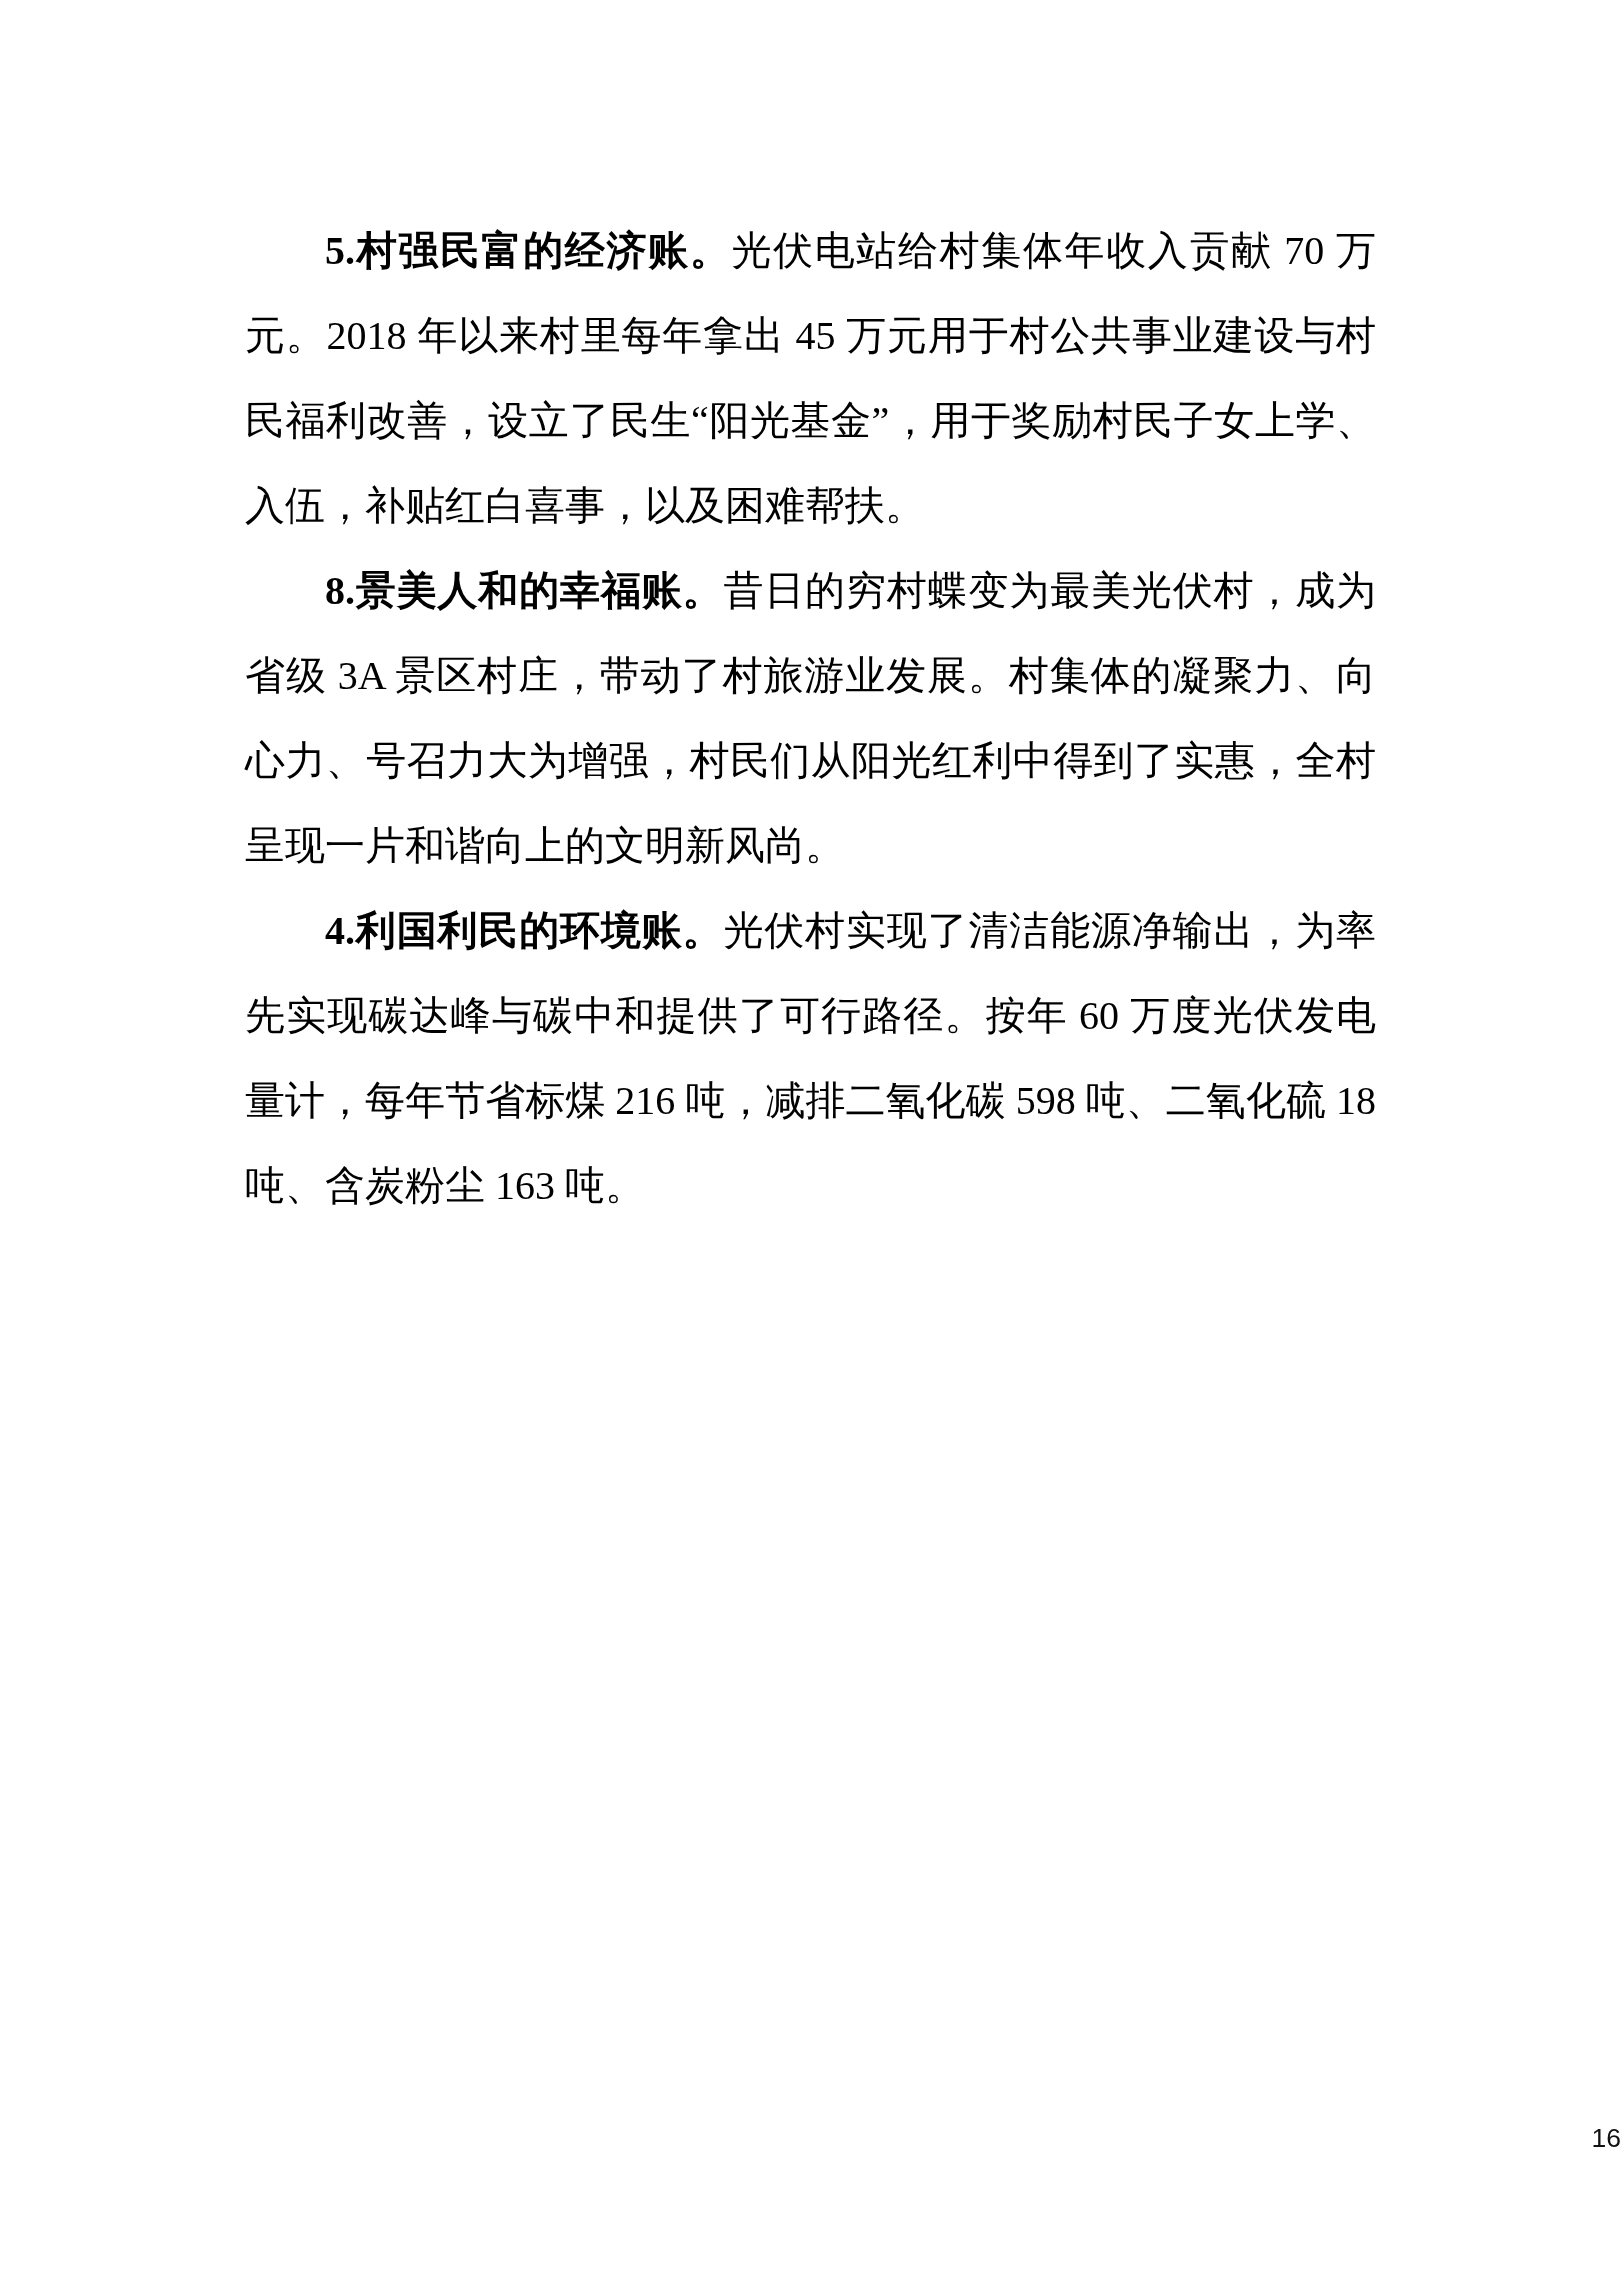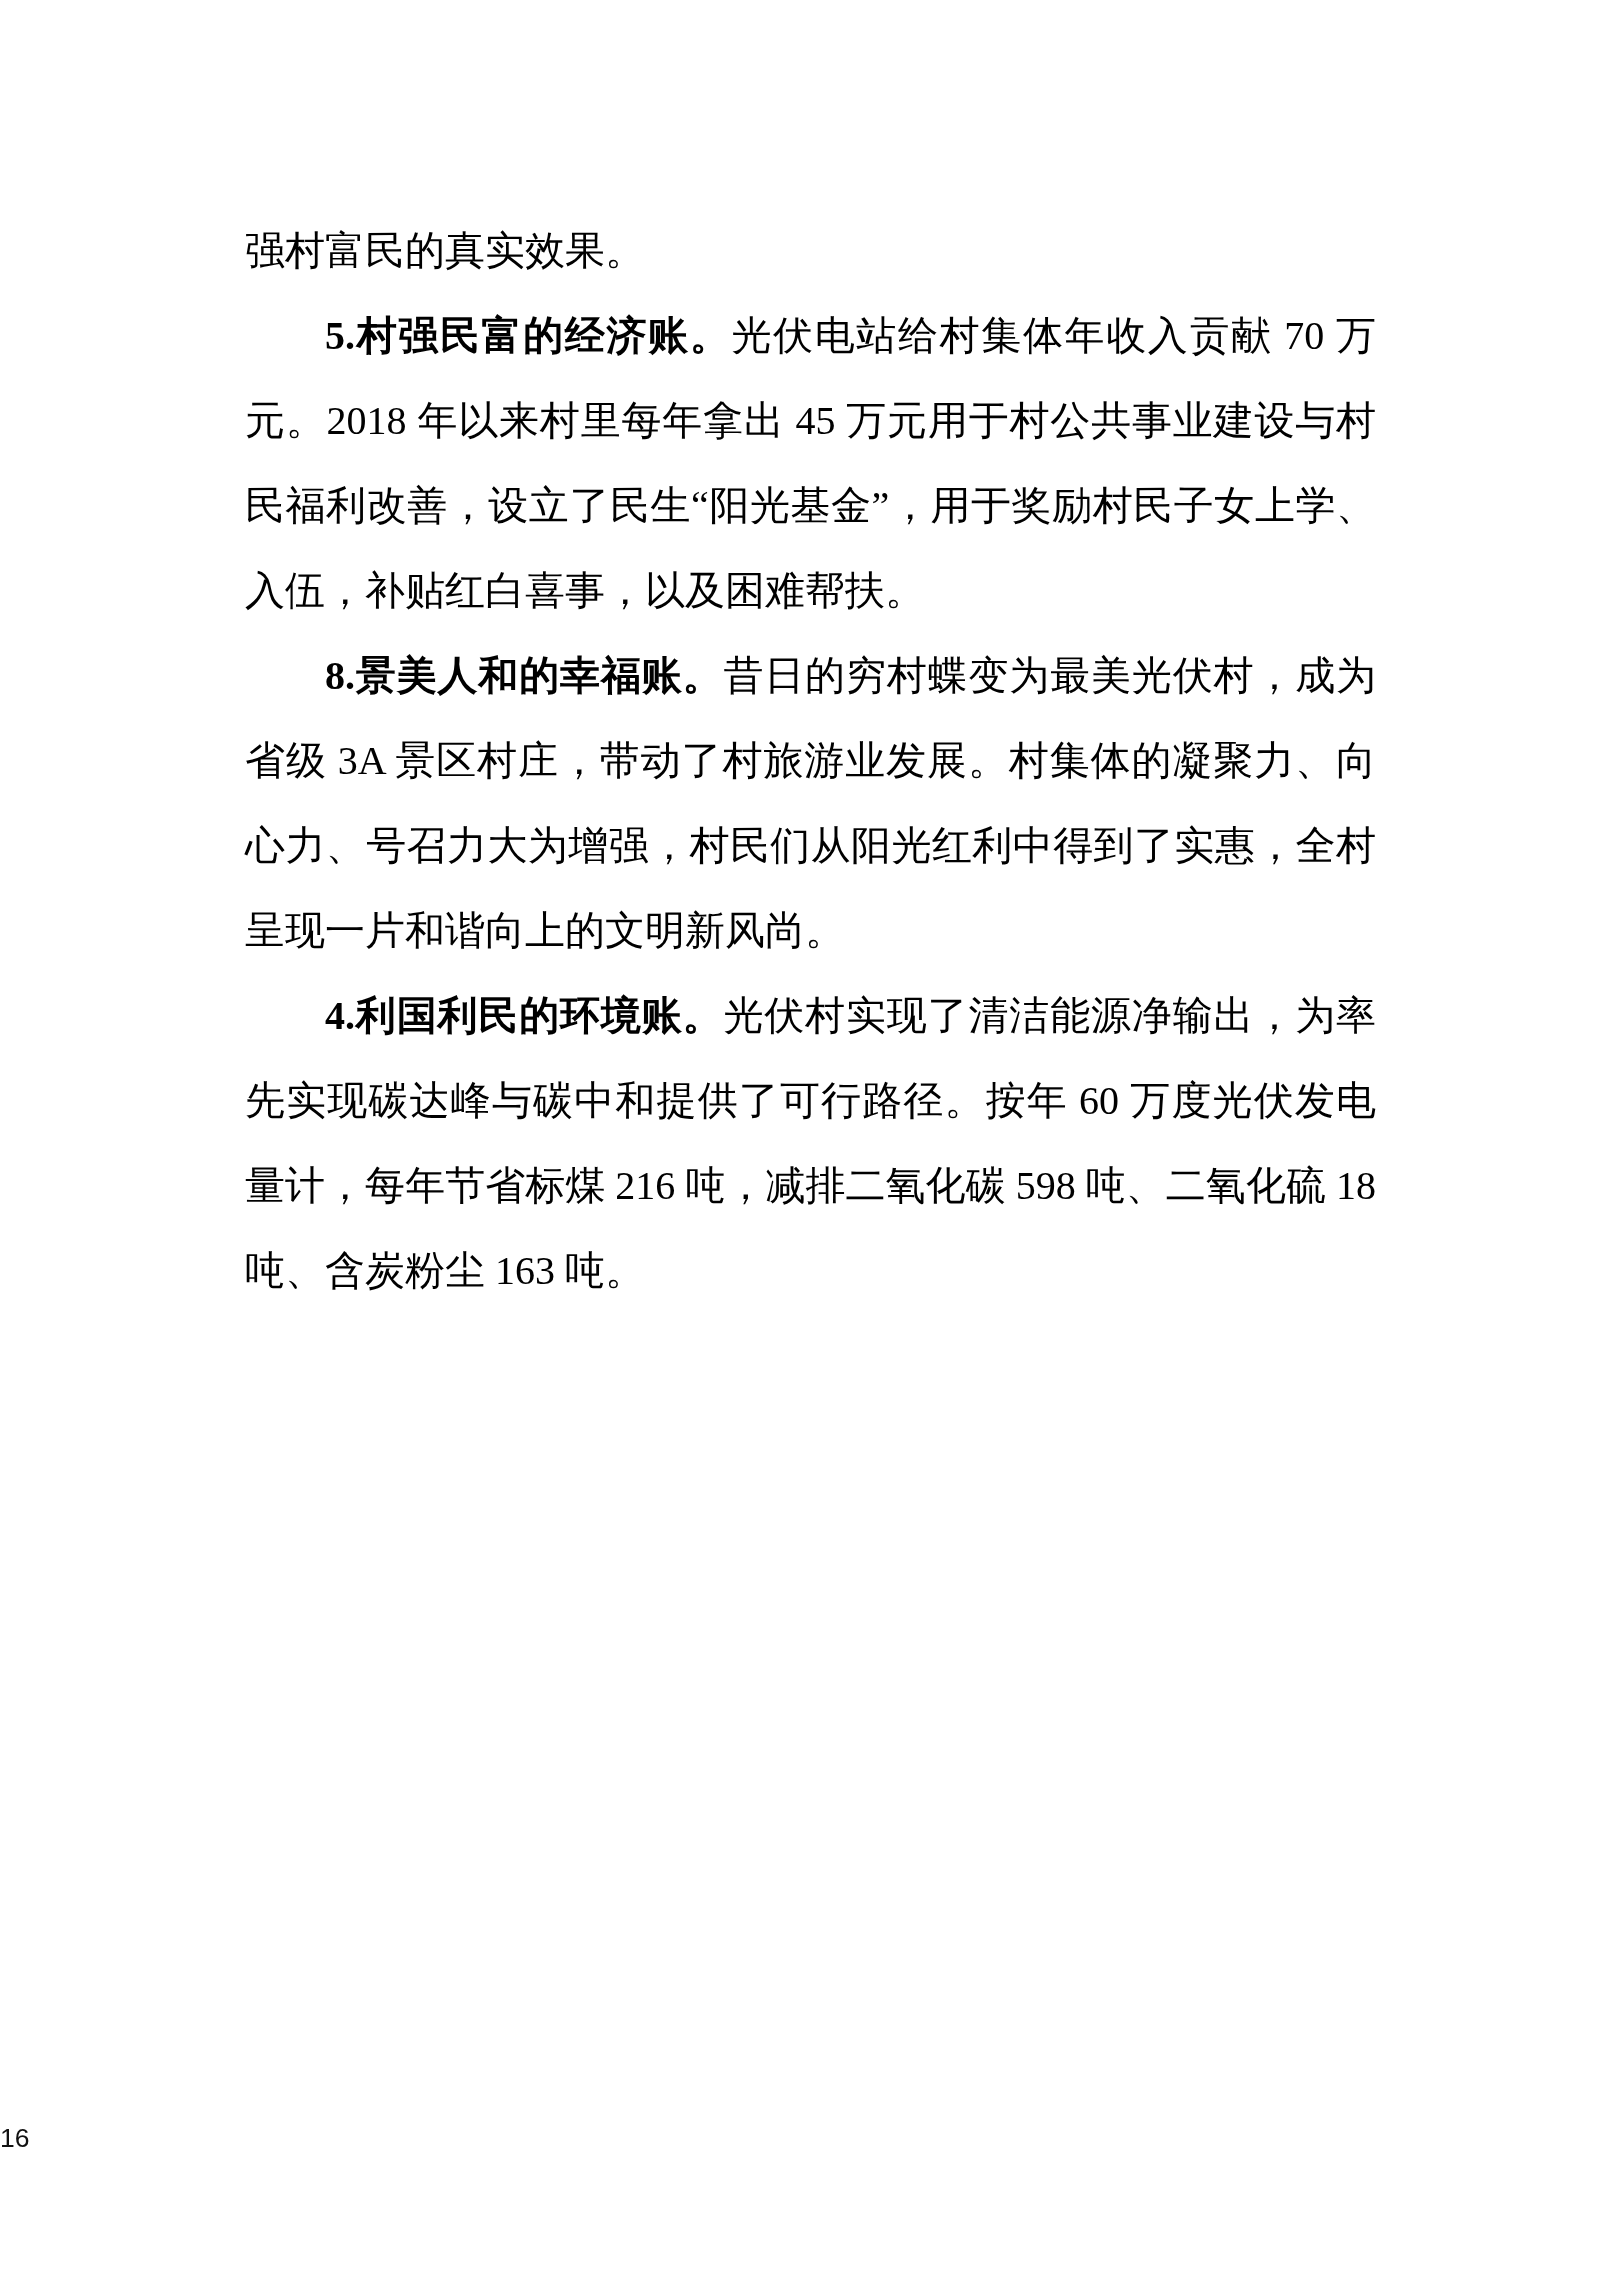--- a/index.html
+++ b/index.html
@@ -39,32 +39,31 @@
     text-indent: 80px;
   }
   .seg.bold {
     font-weight: bold;
   }
   .page-number {
     position: absolute;
     top: 2119px;
     left: 0;
     width: 100%;
-    text-align: left;
+    text-align: right;
     font-size: 26.5px;
     line-height: 39px;
     color: #111111;
     font-family: "Liberation Sans", "DejaVu Sans", sans-serif;
   }
 </style>
 </head>
 <body>
 
 <div class="page">
   <div class="doc-body">
-      <p class="para"><span class="seg">强村富民的真实效果。</span></p>
       <p class="para indent"><span class="seg bold">5.村强民富的经济账。</span><span class="seg">光伏电站给村集体年收入贡献 70 万元。2018 年以来村里每年拿出 45 万元用于村公共事业建设与村民福利改善，设立了民生“阳光基金”，用于奖励村民子女上学、入伍，补贴红白喜事，以及困难帮扶。</span></p>
       <p class="para indent"><span class="seg bold">8.景美人和的幸福账。</span><span class="seg">昔日的穷村蝶变为最美光伏村，成为省级 3A 景区村庄，带动了村旅游业发展。村集体的凝聚力、向心力、号召力大为增强，村民们从阳光红利中得到了实惠，全村呈现一片和谐向上的文明新风尚。</span></p>
       <p class="para indent"><span class="seg bold">4.利国利民的环境账。</span><span class="seg">光伏村实现了清洁能源净输出，为率先实现碳达峰与碳中和提供了可行路径。按年 60 万度光伏发电量计，每年节省标煤 216 吨，减排二氧化碳 598 吨、二氧化硫 18 吨、含炭粉尘 163 吨。</span></p>
     </div>
   <div class="page-number">16</div>
 </div>
 
 
 </body></html>

